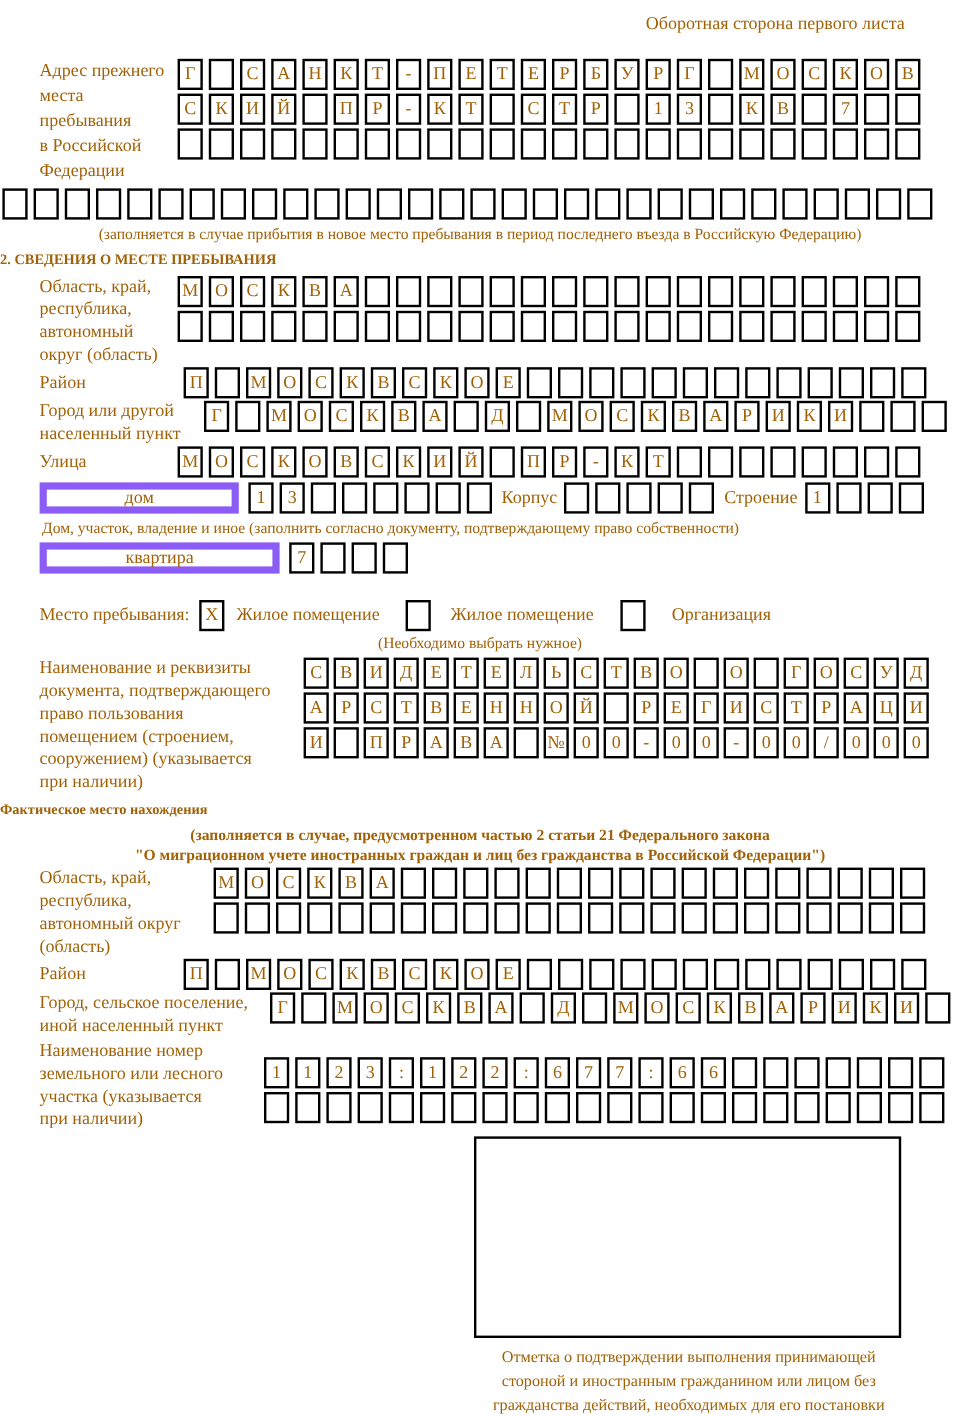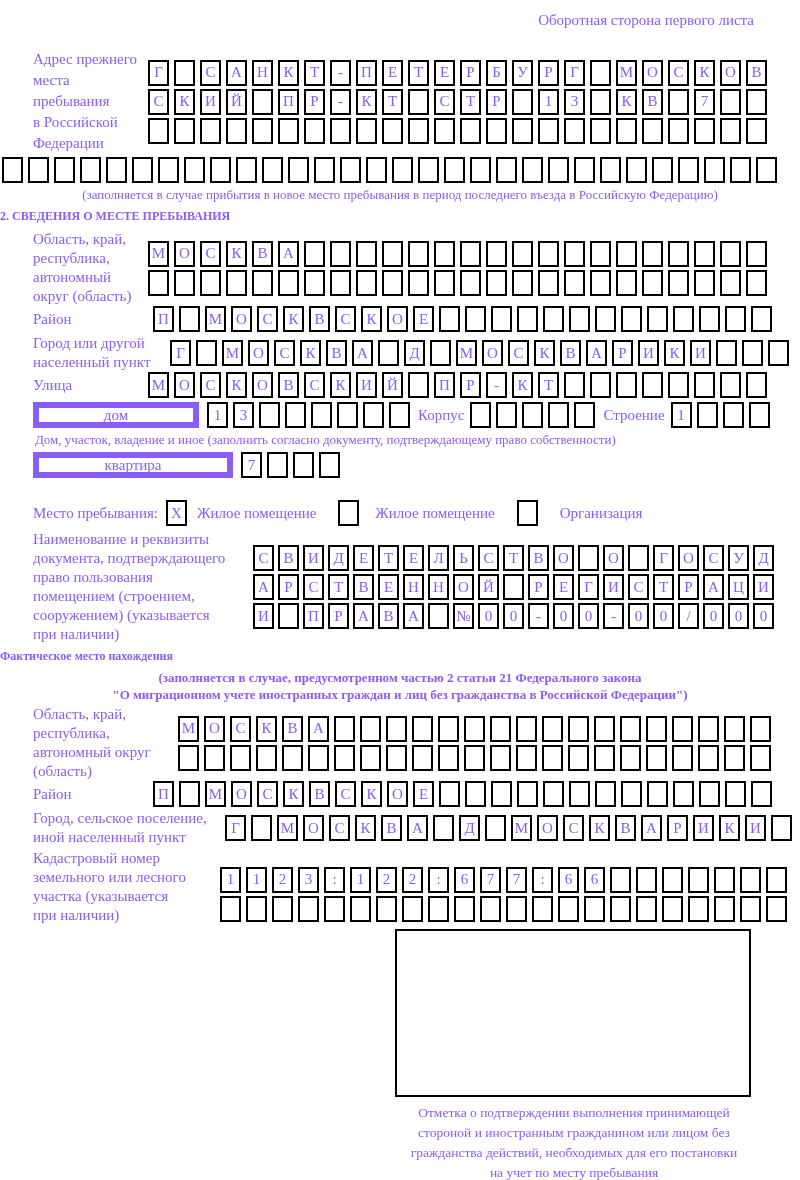--- a/index.html
+++ b/index.html
@@ -1,22 +1,22 @@
 <!DOCTYPE html>
 <html><head>
 <meta charset="utf-8">
 <style>
   html,body{margin:0;padding:0;background:#fff;}
   .page{
     width:800px;height:1180px;overflow:hidden;position:relative;
-    background:#fff;color:#8b5cf6;
+    background:#fff;color:#a16207;
     font-family:"Liberation Serif","DejaVu Serif",serif;
   }
   .title-note{text-align:right;padding:12px 46px 0 0;font-size:15px;}
-  .fieldrow{display:flex;align-items:center;margin-left:33px;}
+  .fieldrow{display:flex;align-items:flex-start;margin-left:33px;}
   .labelcol{font-size:15px;line-height:19px;white-space:pre-line;flex:0 0 auto;}
   .labelcol.lh21{line-height:21px;}
   .lw115{width:115px}.lw120{width:120px}.lw137{width:137px}.lw145{width:145px}
   .lw187{width:187px}.lw192{width:192px}.lw220{width:220px}
   .cellcol{display:flex;flex-direction:column;gap:3px;}
   .cellrow{display:flex;gap:5px;}
   .cellrow.g4{gap:4px;}
   .cell{
     width:21px;height:26px;border:2px solid #000;box-sizing:border-box;
     display:flex;align-items:center;justify-content:center;
@@ -370,20 +370,21 @@
     <div class="inline-label">Жилое помещение</div>
     <div class="gap22"></div>
     <span class="cell"></span>
     <div class="gap16"></div>
     <div class="inline-label">Жилое помещение</div>
     <div class="gap22"></div>
     <span class="cell"></span>
     <div class="gap22"></div>
     <div class="inline-label">Организация</div>
   </div>
+  <div class="note-center" style="margin-top:1px">(Необходимо выбрать нужное)</div>
 
   <div class="fieldrow" style="margin-top:4px">
     <div class="labelcol lw220">Наименование и реквизиты
 документа, подтверждающего
 право пользования
 помещением (строением,
 сооружением) (указывается
 при наличии)</div>
     <div class="cellcol">
       <div class="cellrow g4">
@@ -574,21 +575,21 @@
         <span class="cell">А</span>
         <span class="cell">Р</span>
         <span class="cell">И</span>
         <span class="cell">К</span>
         <span class="cell">И</span>
         <span class="cell"></span>
       </div>
   </div>
 
   <div class="fieldrow" style="margin-top:2px">
-    <div class="labelcol lw187">Кадастровый номер
+    <div class="labelcol lw187">Наименование номер
 земельного или лесного
 участка (указывается
 при наличии)</div>
     <div class="cellcol" style="margin-top:14px">
       <div class="cellrow">
           <span class="cell">1</span>
           <span class="cell">1</span>
           <span class="cell">2</span>
           <span class="cell">3</span>
           <span class="cell">:</span>

